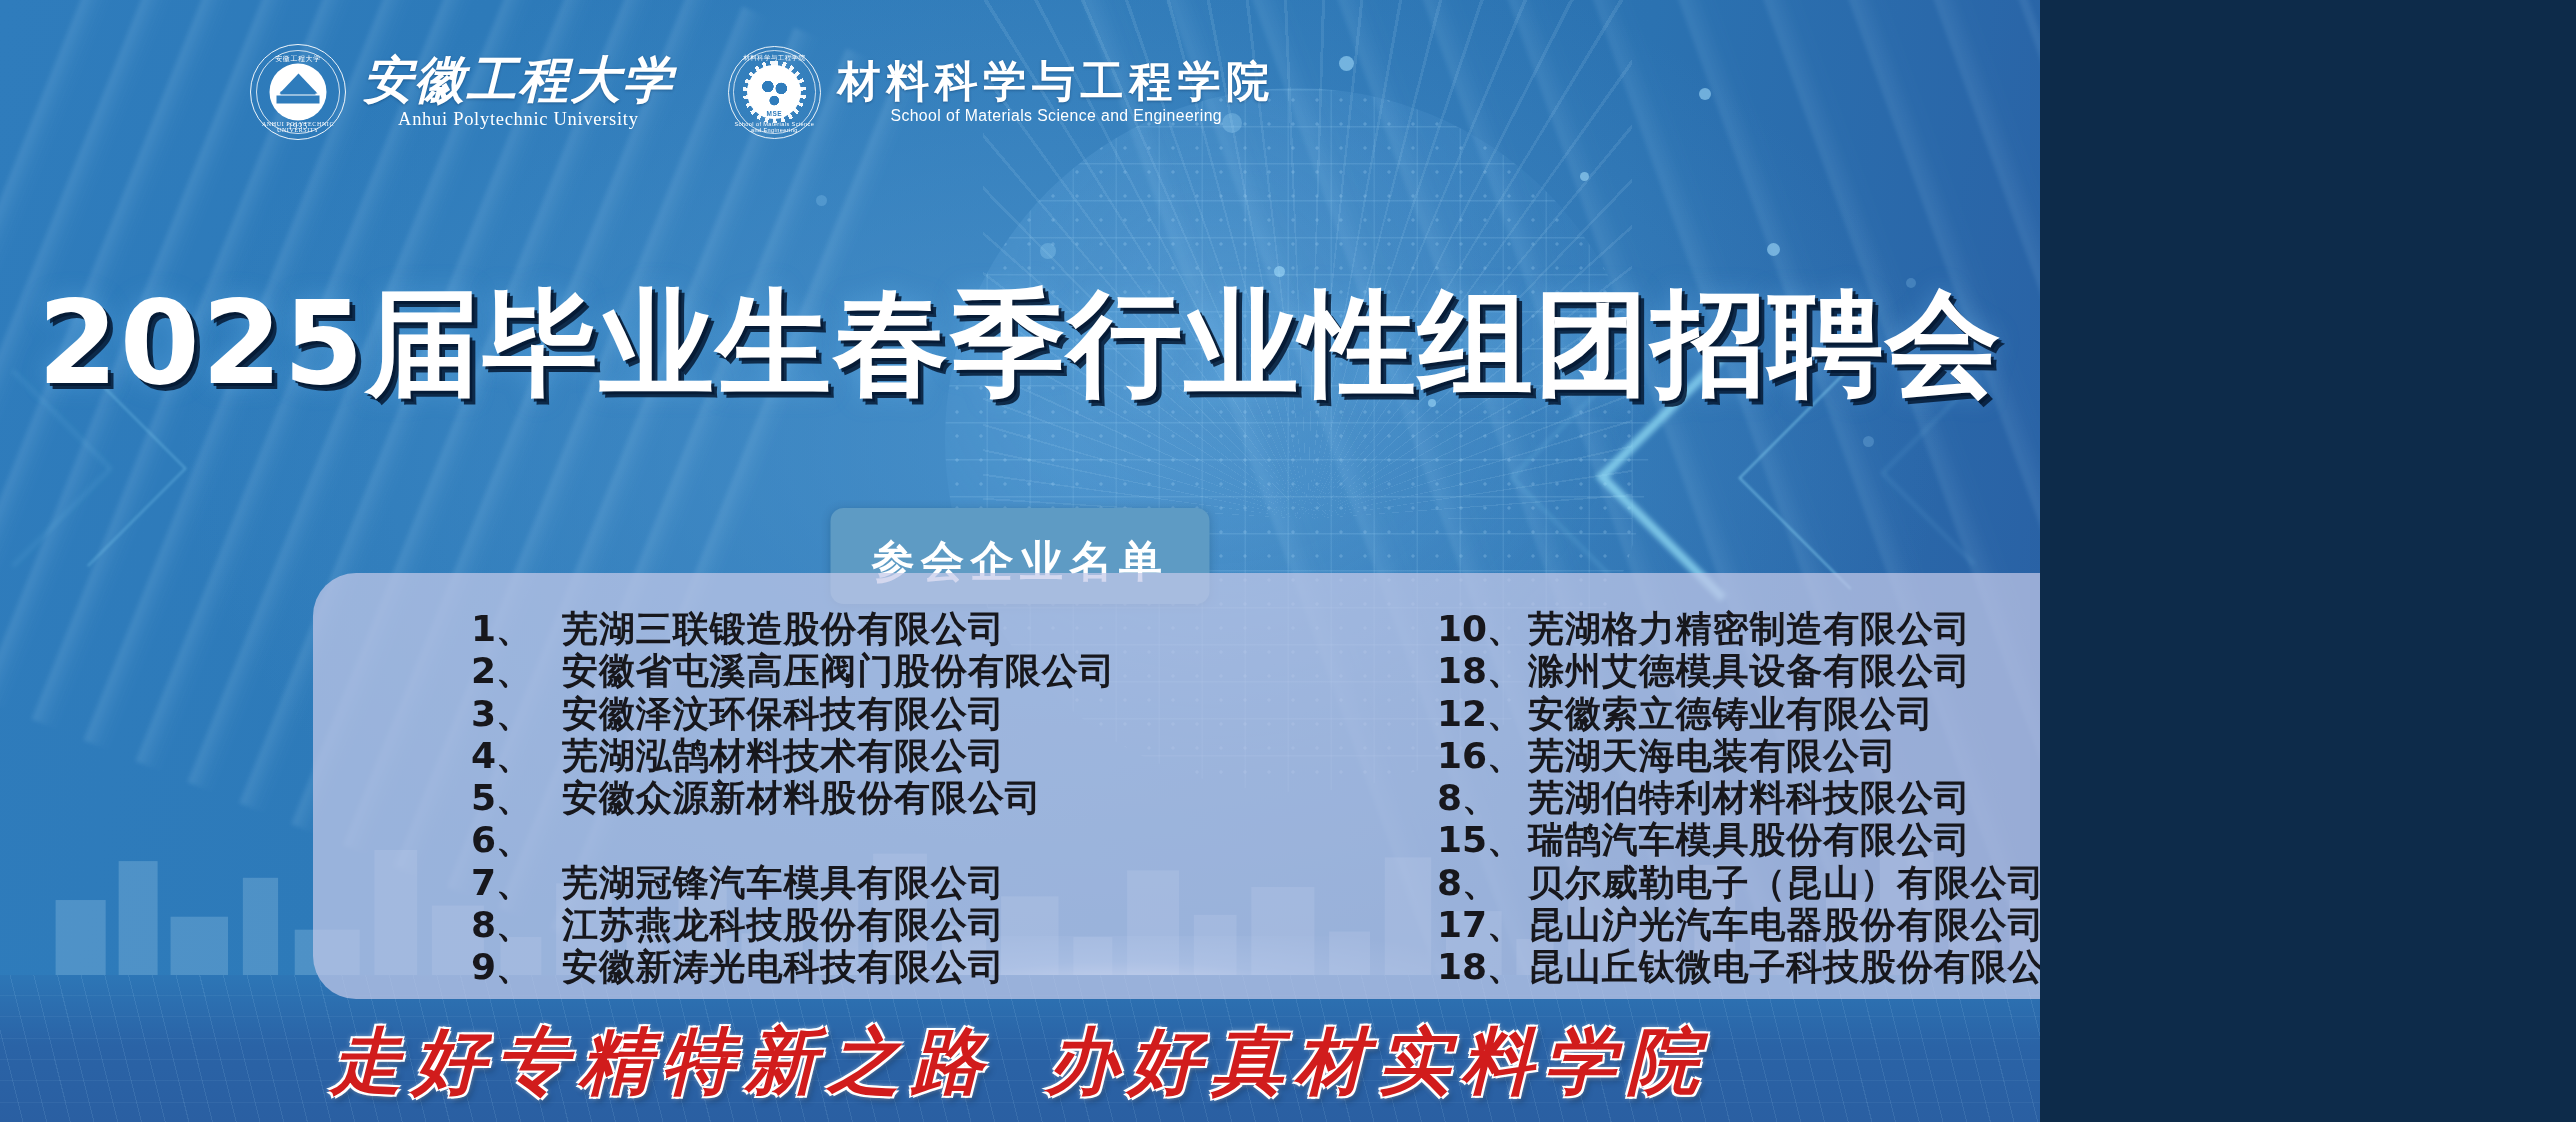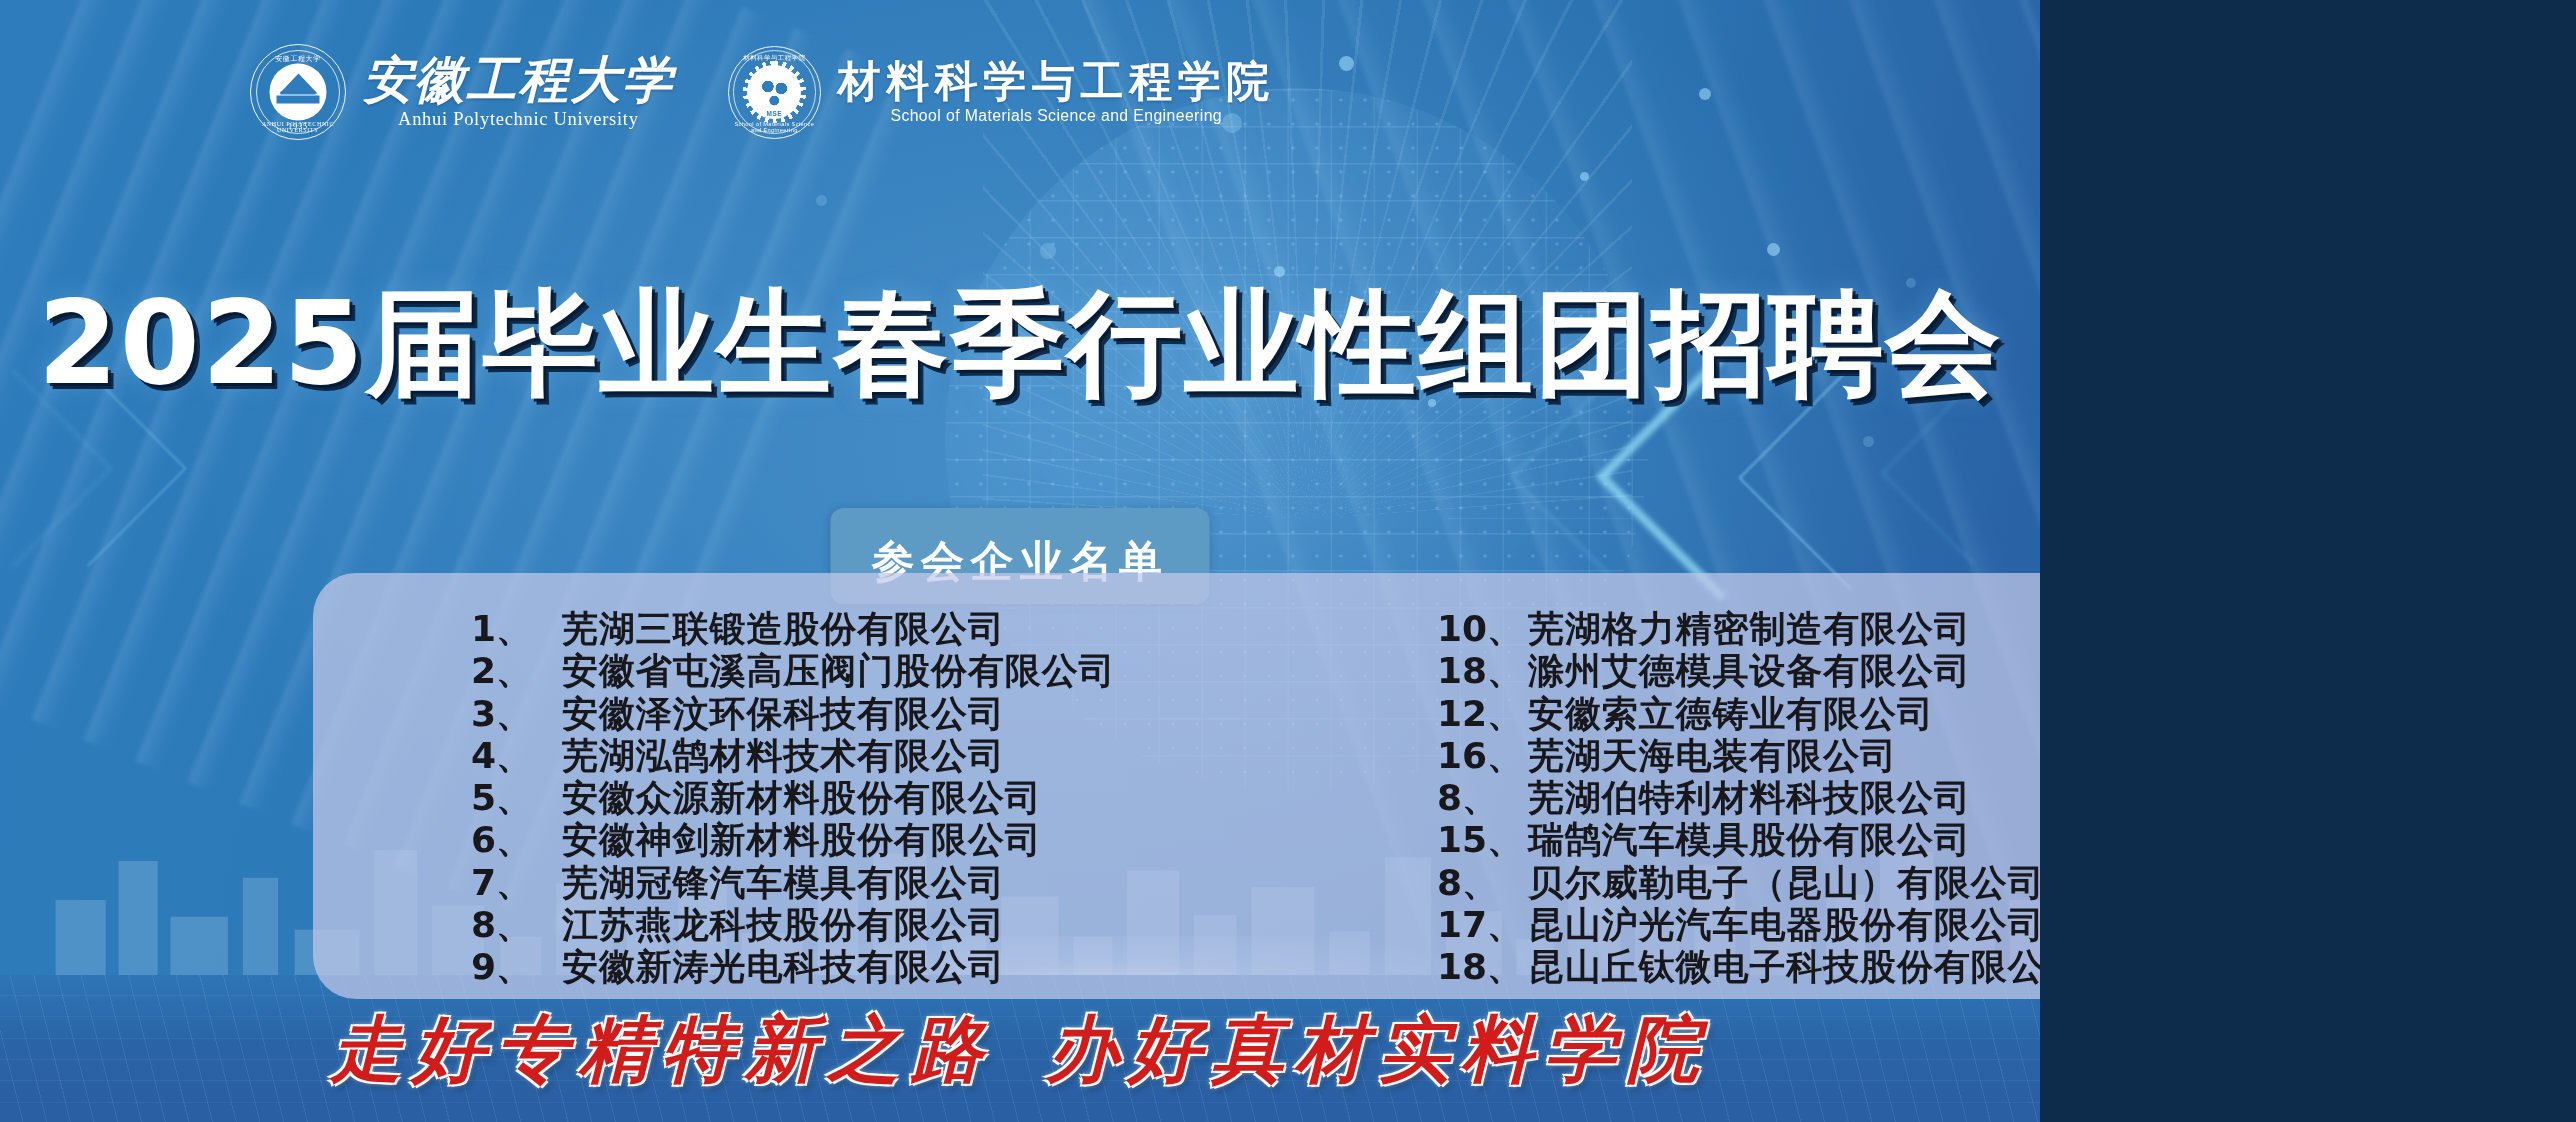--- a/index.html
+++ b/index.html
@@ -246,21 +246,21 @@
     font-family:"DejaVu Sans","Liberation Sans",sans-serif;
     font-size:36px;font-weight:600;color:#17171c;
     line-height:1.175;
     white-space:nowrap;
   }
   .row .idx{min-width:91px;display:inline-block;}
   .row .name{letter-spacing:0.9px;}
 
   
   .slogan{
-    position:absolute;left:0;right:0;bottom:25px;text-align:center;
+    position:absolute;left:0;right:0;bottom:13px;text-align:center;
     font-family:"Liberation Serif","DejaVu Serif",serif;
     font-size:72px;font-weight:700;font-style:italic;
     color:#d11c1c;letter-spacing:11px;white-space:nowrap;
     text-shadow:
       -1.9px -1.9px 0 #fff, 1.9px -1.9px 0 #fff, -1.9px 1.9px 0 #fff, 1.9px 1.9px 0 #fff,
       0 0 6.5px rgba(255,255,255,.9),
       3.7px 4.6px 6.5px rgba(10,35,65,.45);
   }
   .slogan .sp{display:inline-block;width:52px;}
 </style>
@@ -407,21 +407,20 @@
         <div class="row">
           <span class="idx">4、</span>
           <span class="name">芜湖泓鹄材料技术有限公司</span>
         </div>
         <div class="row">
           <span class="idx">5、</span>
           <span class="name">安徽众源新材料股份有限公司</span>
         </div>
         <div class="row">
           <span class="idx">6、</span>
-          <span class="name">安徽神剑新材料股份有限公司</span>
         </div>
         <div class="row">
           <span class="idx">7、</span>
           <span class="name">芜湖冠锋汽车模具有限公司</span>
         </div>
         <div class="row">
           <span class="idx">8、</span>
           <span class="name">江苏燕龙科技股份有限公司</span>
         </div>
         <div class="row">

